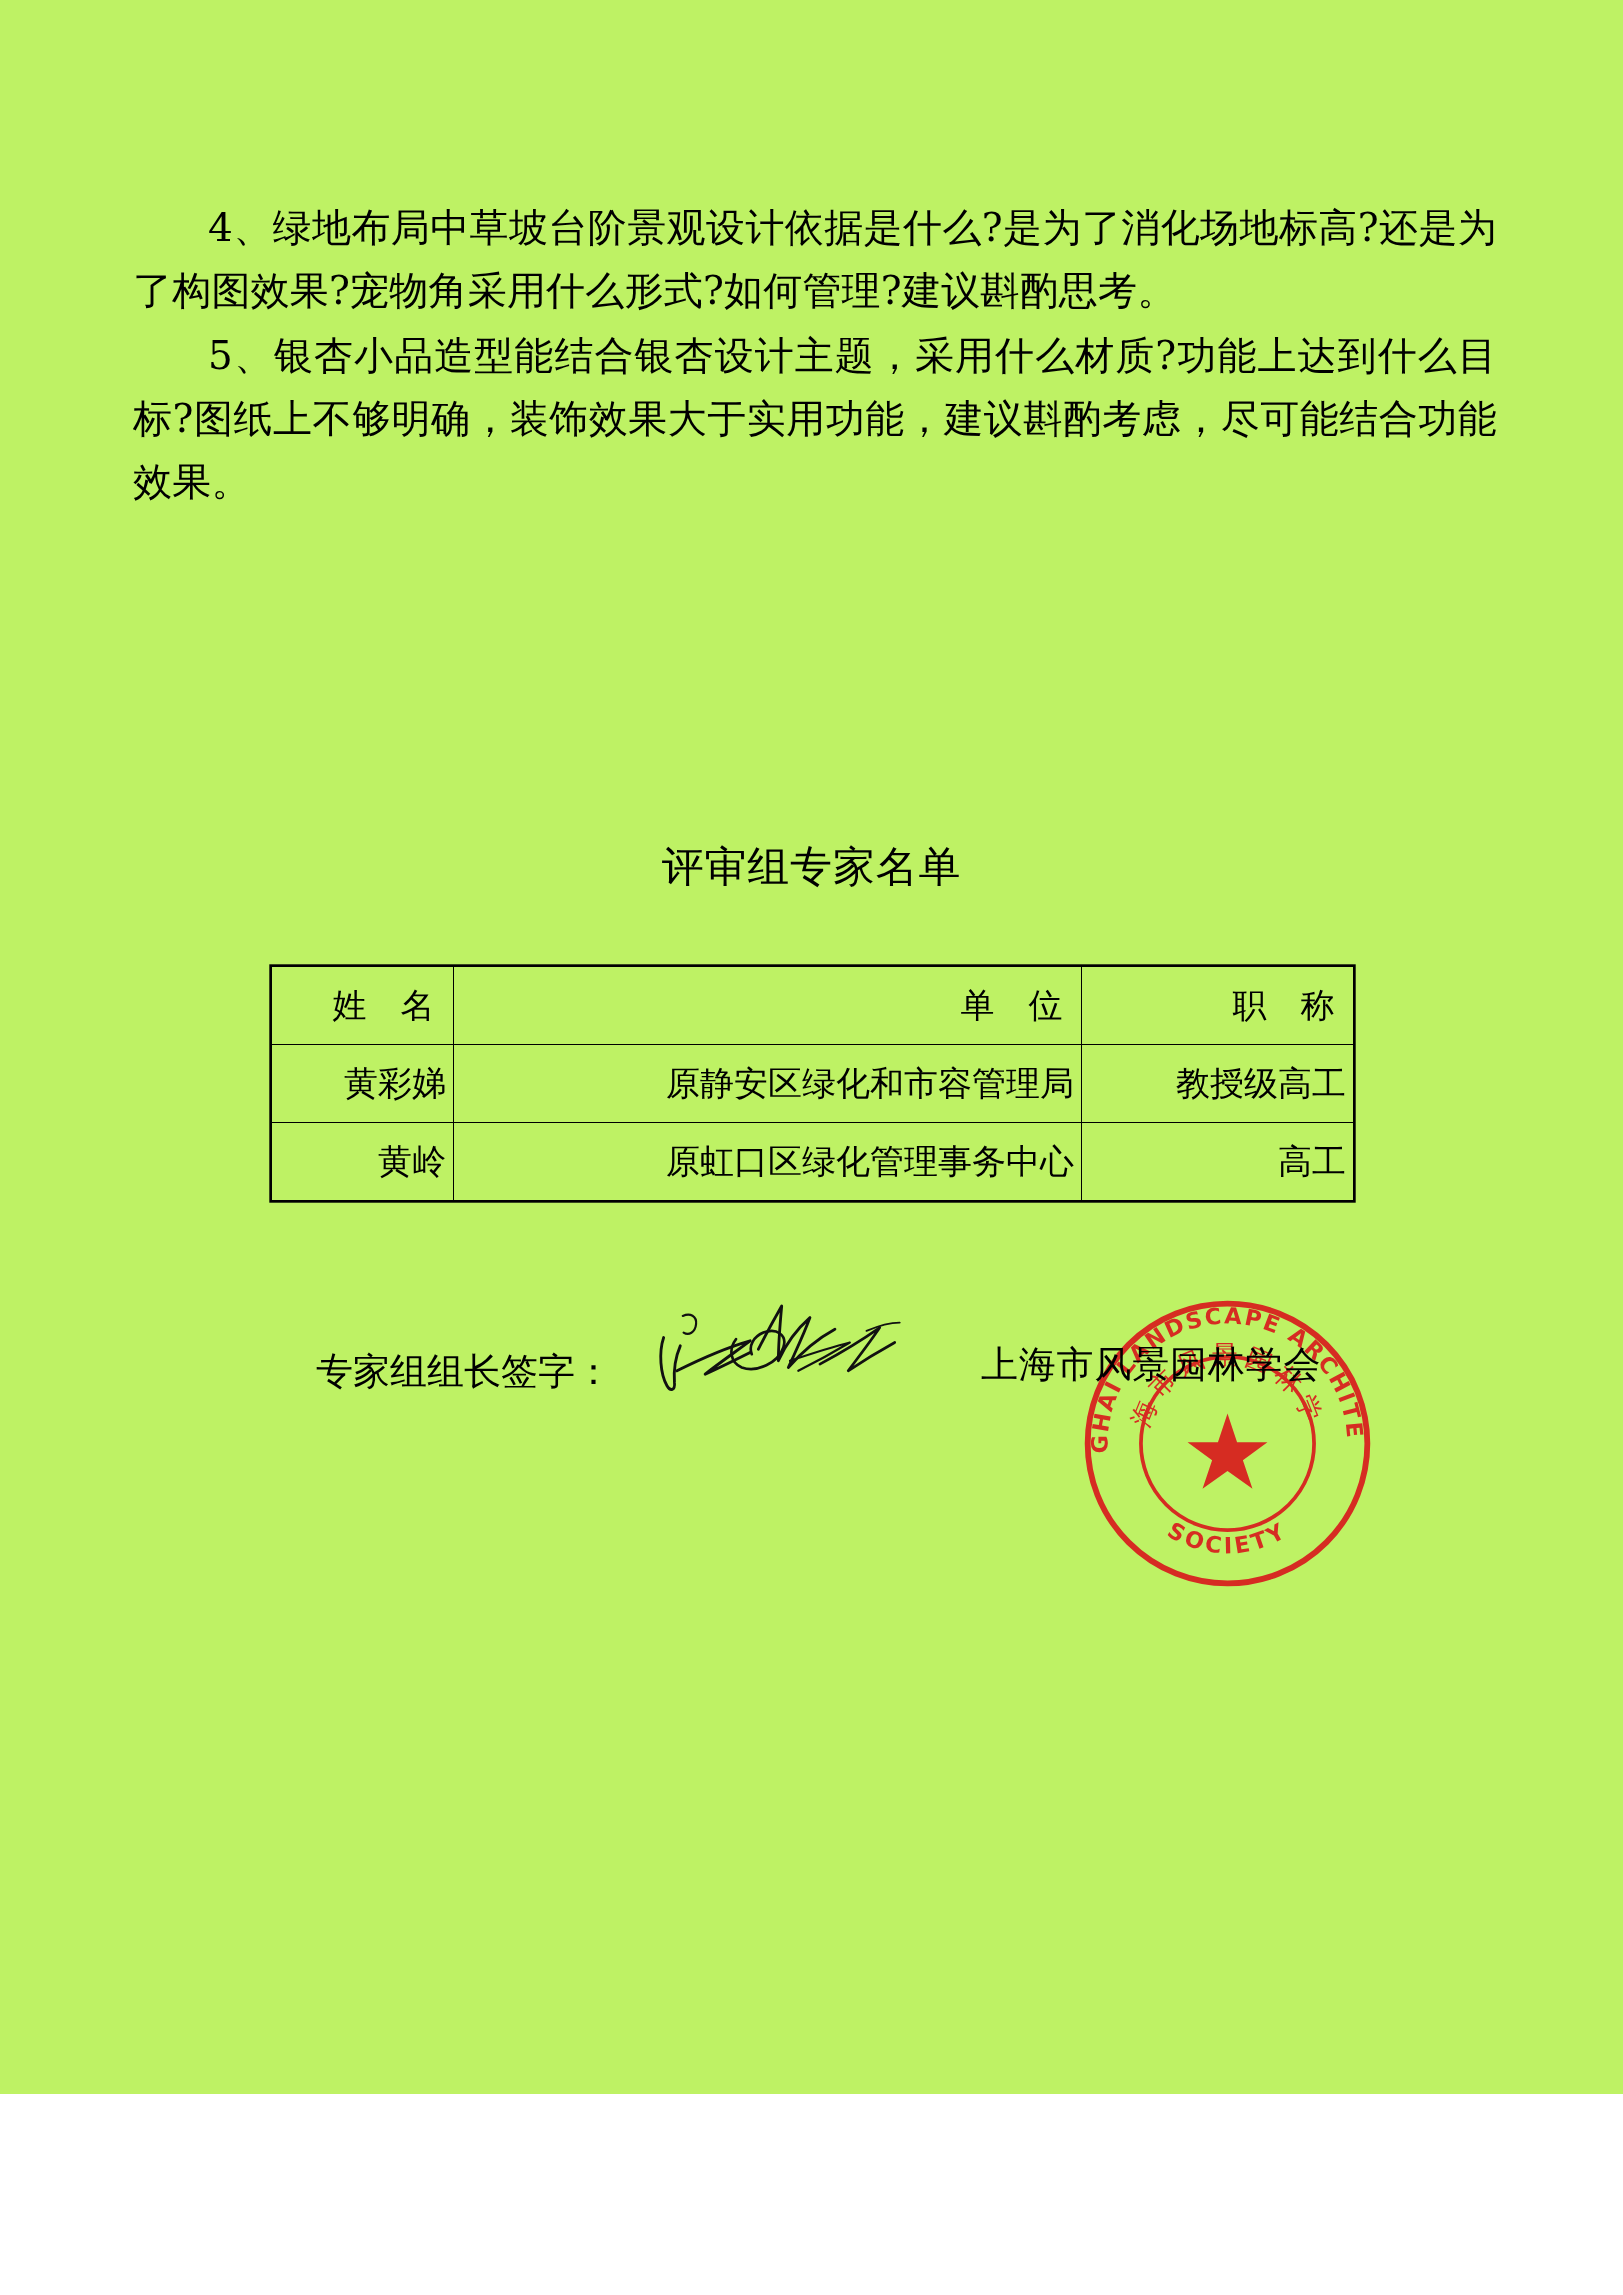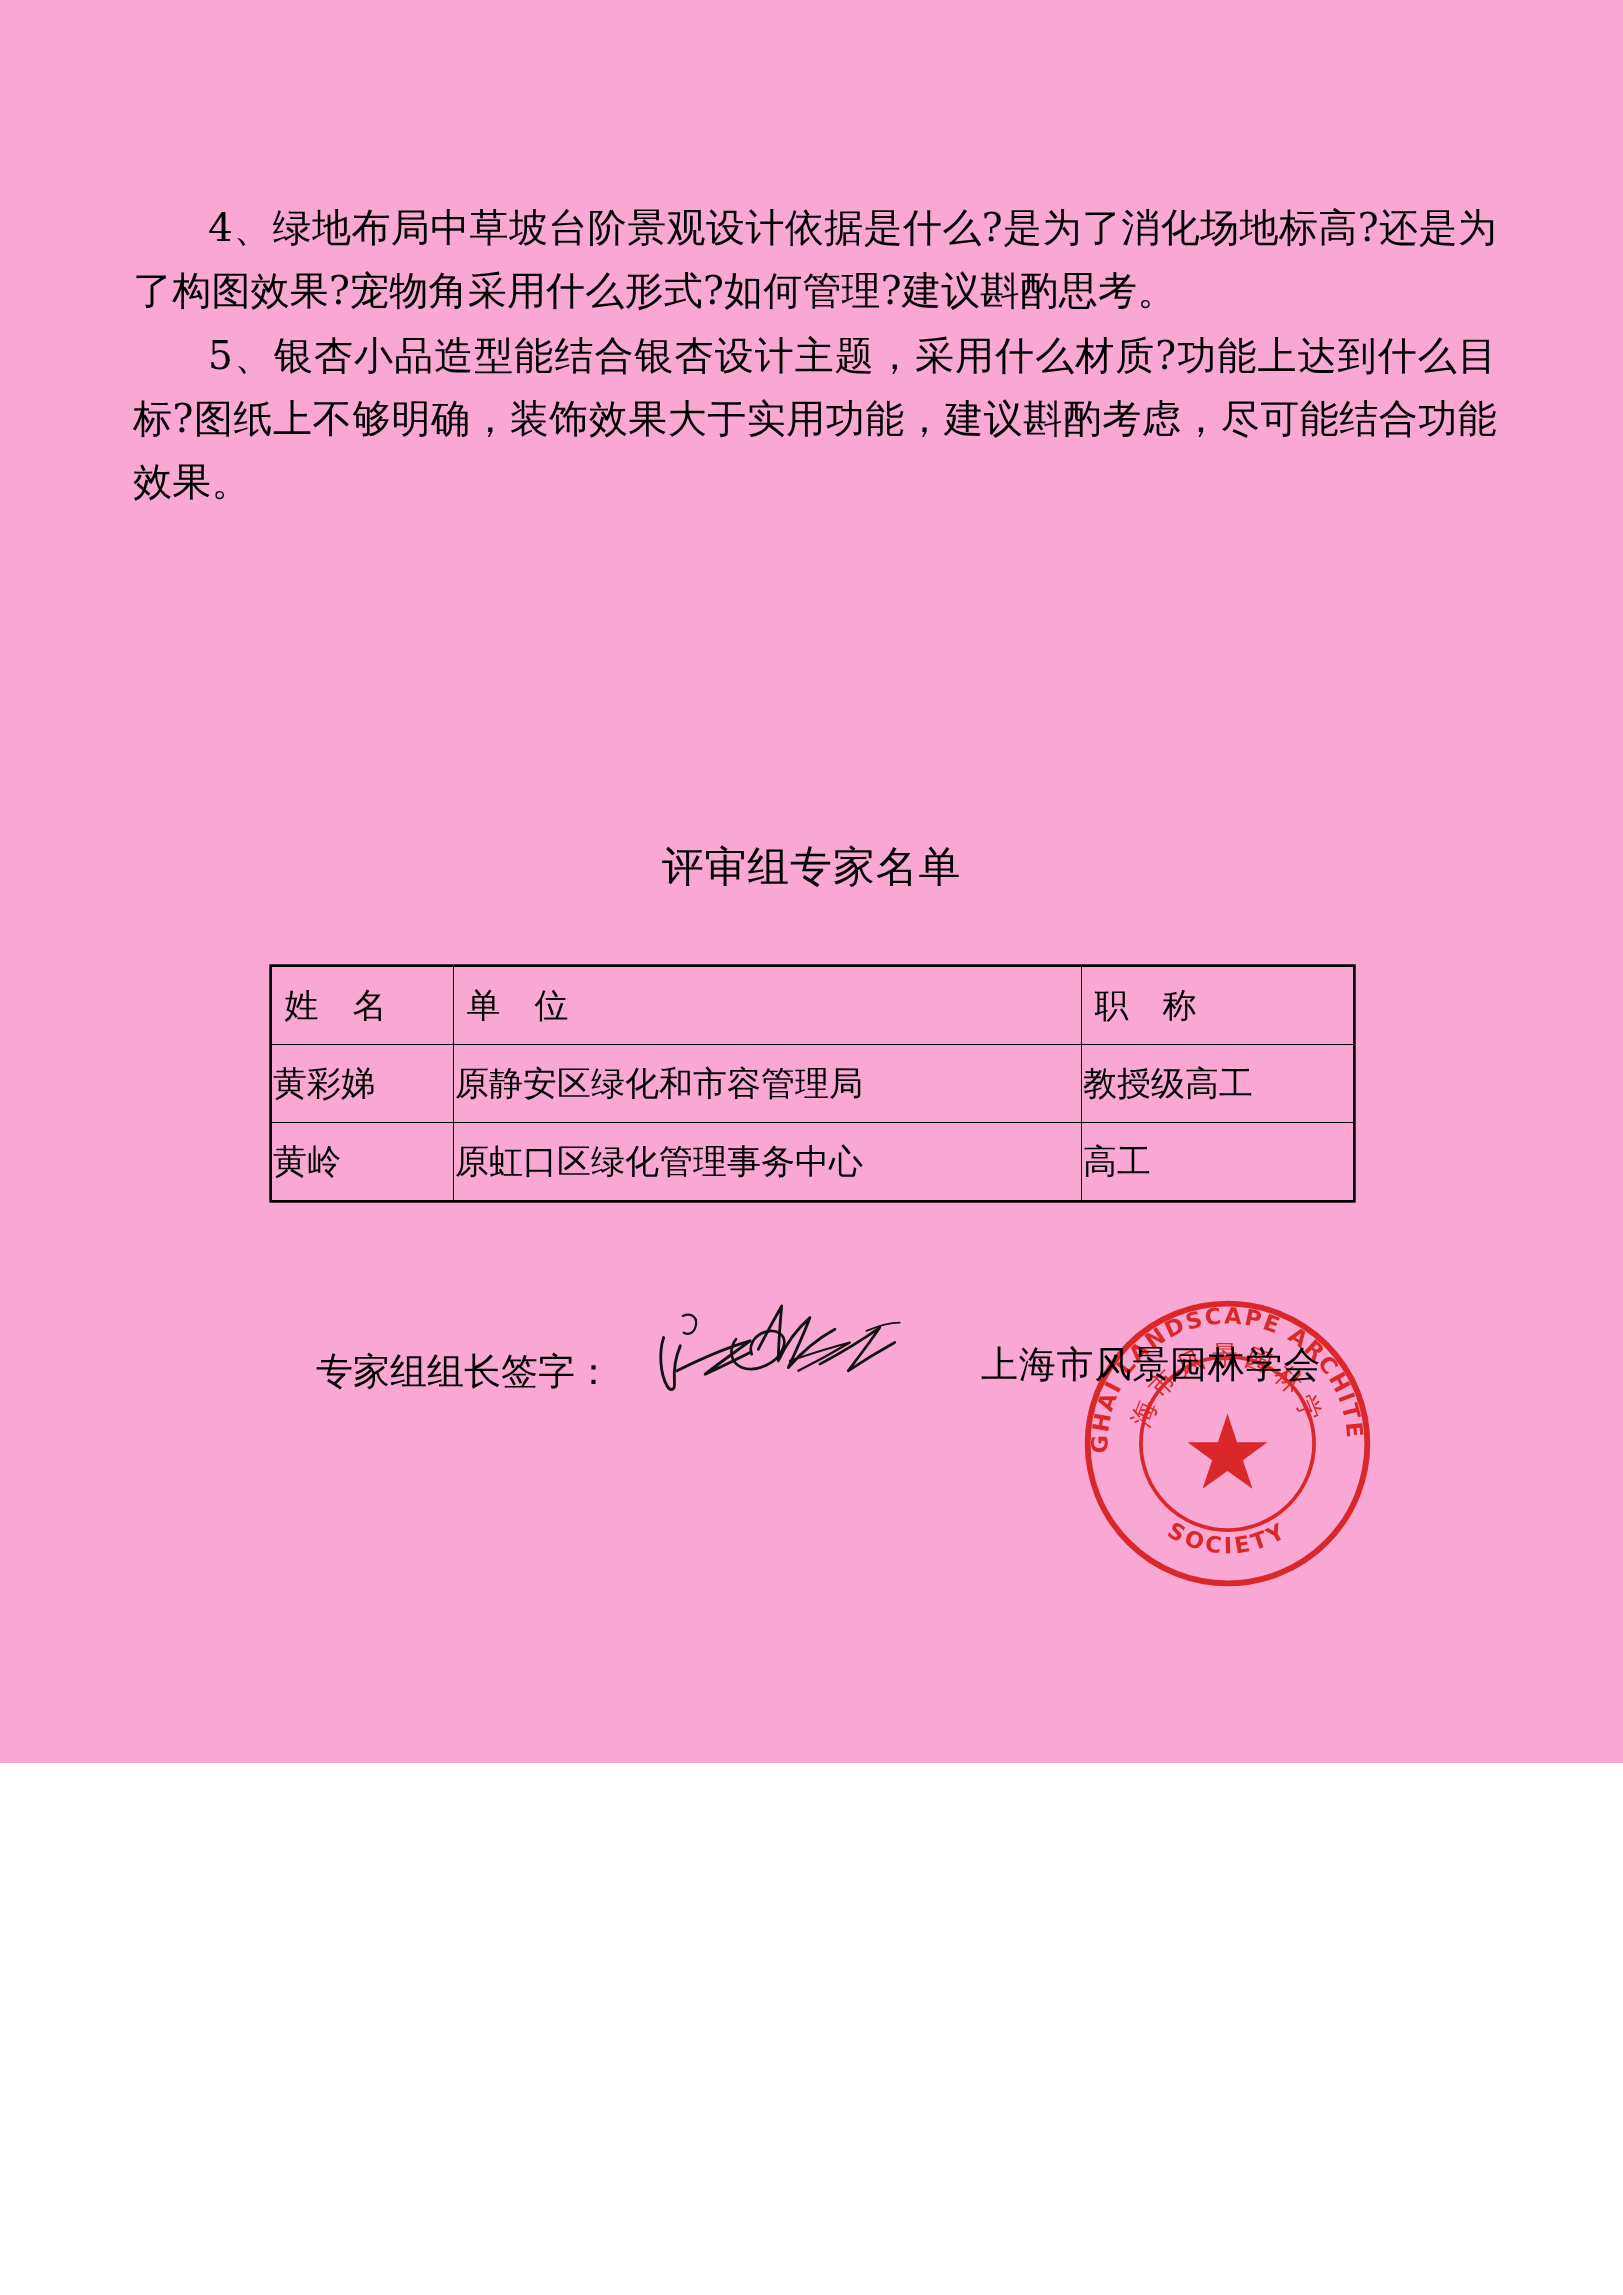--- a/index.html
+++ b/index.html
@@ -8,22 +8,22 @@
     padding: 0;
     background: #ffffff;
   }
   body {
     font-family: "DejaVu Serif", "Liberation Serif", serif;
     color: #000000;
   }
   .page {
     position: relative;
     width: 1623px;
-    height: 1763px;
-    background: #f9a8d4;
+    height: 2094px;
+    background: #bef264;
     overflow: hidden;
     box-sizing: border-box;
   }
 
   
   .content {
     position: absolute;
     left: 133px;
     top: 196px;
     width: 1364px;
@@ -62,24 +62,24 @@
     border-collapse: collapse;
     table-layout: fixed;
     font-size: 34px;
     font-family: "DejaVu Serif", "Liberation Serif", serif;
   }
   .expert-table col.c-name { width: 182px; }
   .expert-table col.c-unit { width: 628px; }
   .expert-table col.c-title { width: 272px; }
   .expert-table td {
     border: 1.7px solid #000000;
-    text-align: left;
+    text-align: right;
     vertical-align: middle;
     height: 77px;
-    padding: 0 1px;
+    padding: 0 7px;
     line-height: 1.25;
     white-space: nowrap;
   }
   .expert-table tr.hdr td {
     letter-spacing: 11.6px;
     text-indent: 11.6px;
   }
   
   .expert-table { box-shadow: 0 0 0 1.7px #000000; }
 

